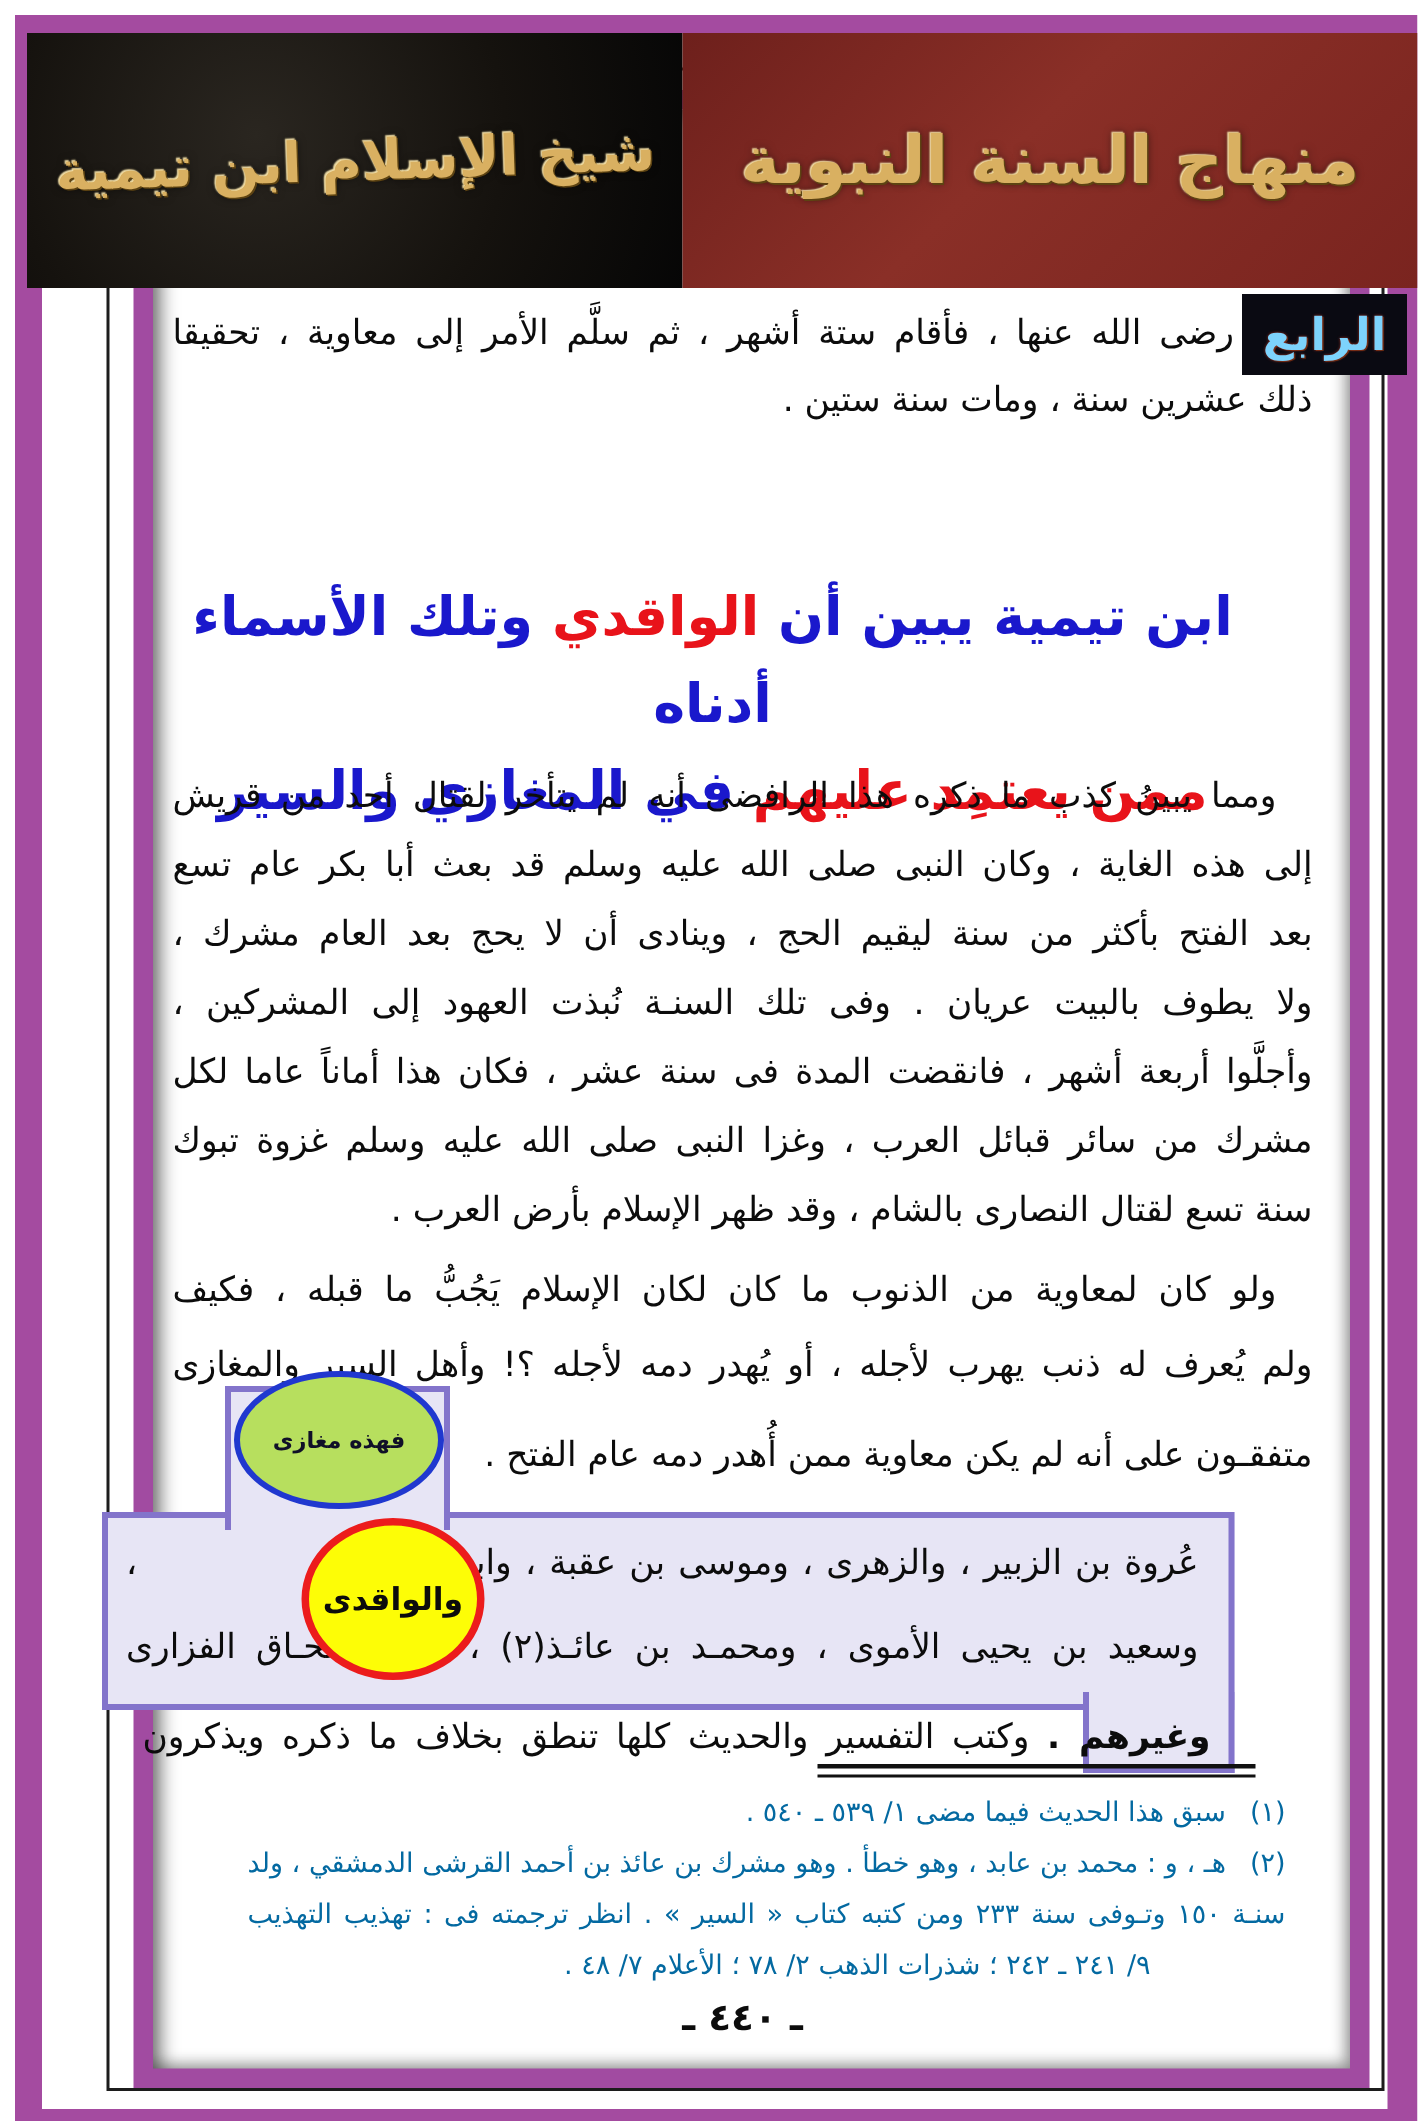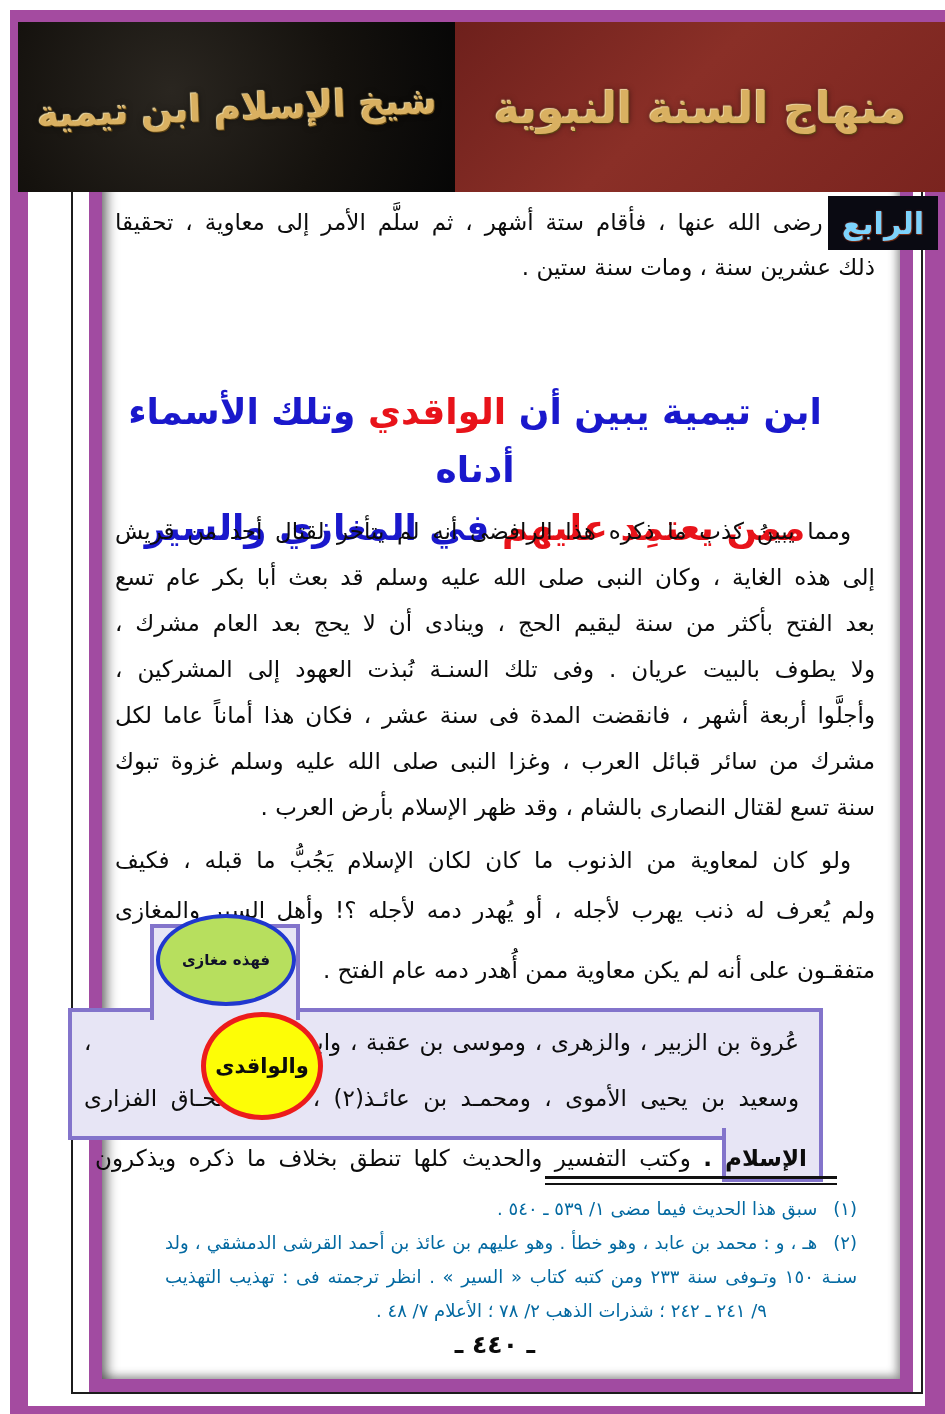--- a/index.html
+++ b/index.html
@@ -128,31 +128,31 @@
 <div class="abs lav lav-main"></div>
 <div class="abs lav lav-col"></div>
 <div class="abs lav lav-prot"></div>
 
 <div class="abs rtl box-lines">
   <div class="bline"><span>عُروة بن الزبير ، والزهرى ، وموسى بن عقبة ، وابن إسحاق ،</span><span class="ellipse-gap"></span><span>،</span></div>
   <div class="bline">وسعيد بن يحيى الأموى ، ومحمـد بن عائـذ(٢) ، وأبى إسحـاق الفزارى</div>
 </div>
 
 <div class="abs rtl after-line">
-  <span class="lead">الإسلام .</span><span> وكتب التفسير والحديث كلها تنطق بخلاف ما ذكره ويذكرون</span>
+  <span class="lead">وغيرهم .</span><span> وكتب التفسير والحديث كلها تنطق بخلاف ما ذكره ويذكرون</span>
 </div>
 
 <div class="abs green-ellipse">
   <span class="rtl">فهذه مغازى</span>
 </div>
 <div class="abs yellow-ellipse">
   <span class="rtl">والواقدى</span>
 </div>
 
 <div class="abs fn-sep"></div>
 <div class="abs rtl footnotes">
   <div class="fn-line ra"><span class="fn-marker">(١)</span><span>سبق هذا الحديث فيما مضى ١/ ٥٣٩ ـ ٥٤٠ .</span></div>
-  <div class="fn-line"><span class="fn-marker">(٢)</span><span>هـ ، و : محمد بن عابد ، وهو خطأ . وهو عليهم بن عائذ بن أحمد القرشى الدمشقي ، ولد</span></div>
+  <div class="fn-line"><span class="fn-marker">(٢)</span><span>هـ ، و : محمد بن عابد ، وهو خطأ . وهو مشرك بن عائذ بن أحمد القرشى الدمشقي ، ولد</span></div>
   <div class="fn-line">سنـة ١٥٠ وتـوفى سنة ٢٣٣ ومن كتبه كتاب « السير » .  انظر ترجمته فى : تهذيب التهذيب</div>
   <div class="fn-line indented">٩/ ٢٤١ ـ ٢٤٢ ؛ شذرات الذهب ٢/ ٧٨ ؛ الأعلام ٧/ ٤٨ .</div>
 </div>
 
 <div class="abs page-number">ـ ٤٤٠ ـ</div>
 
 </body></html>

